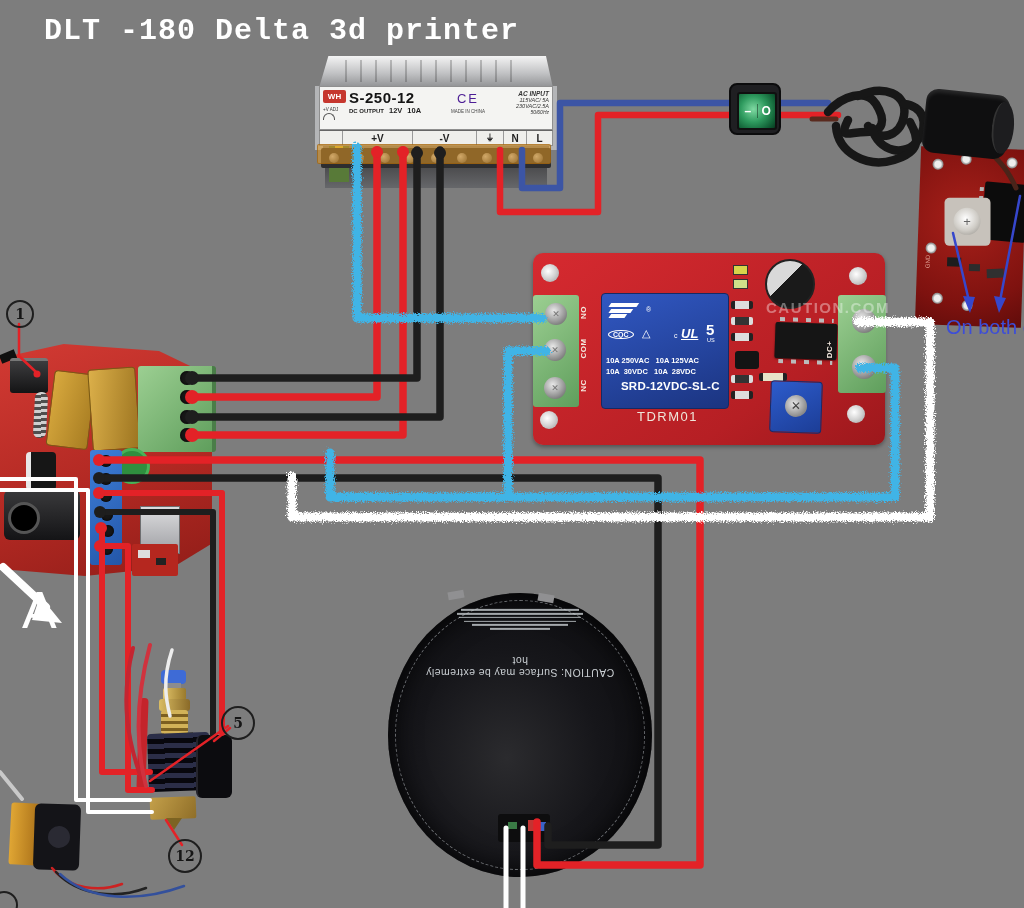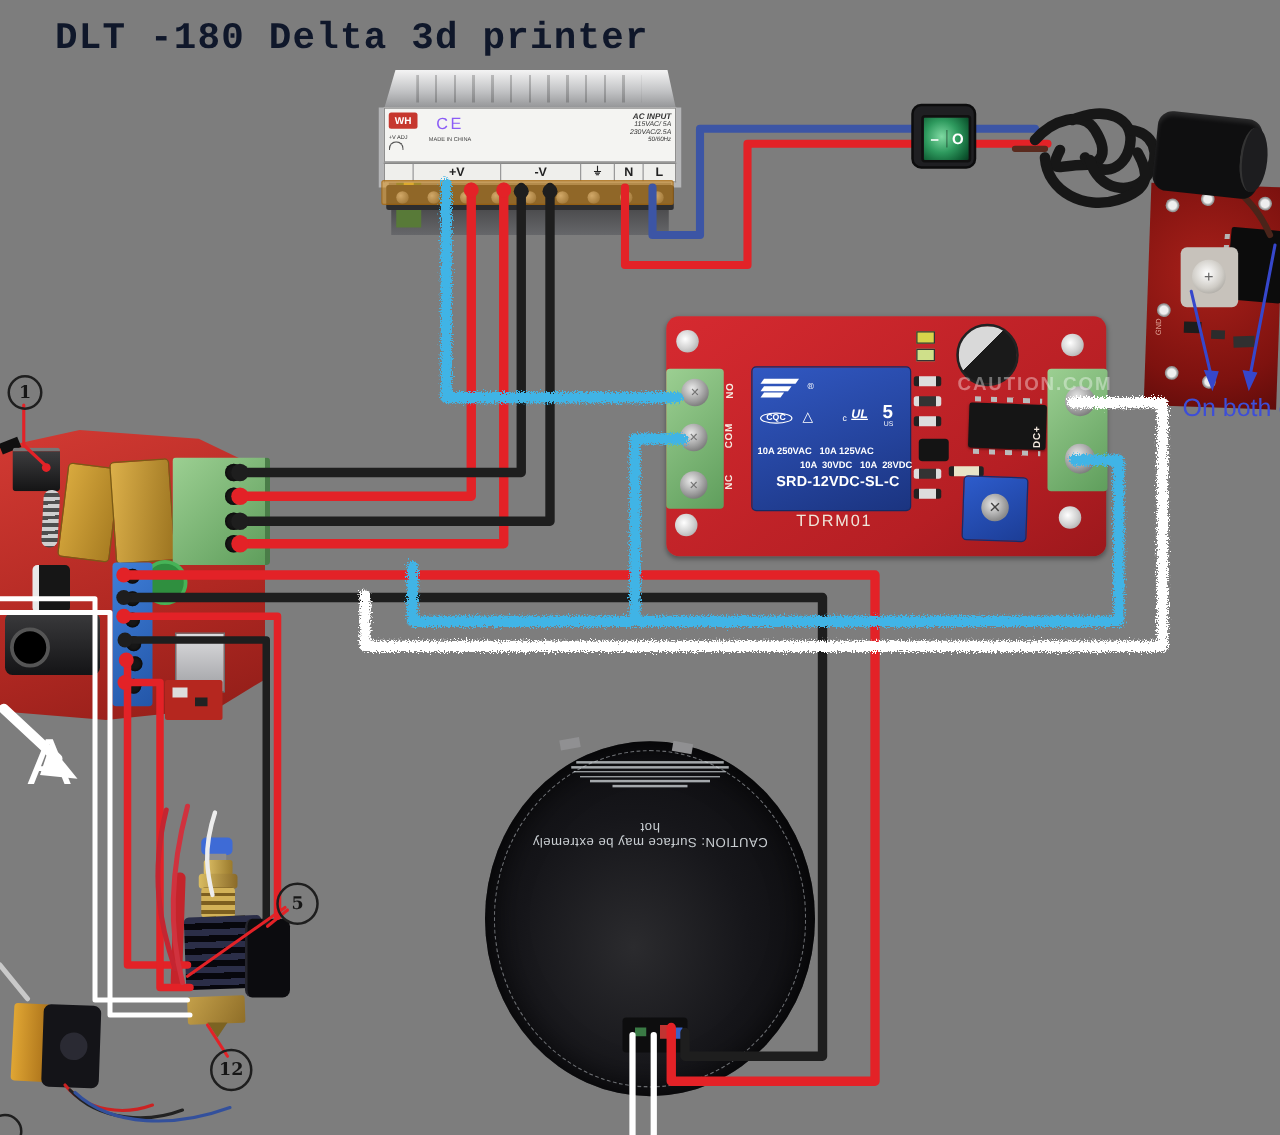--- a/index.html
+++ b/index.html
@@ -1,23 +1,23 @@
 <!DOCTYPE html>
 <html><head>
 <meta charset="utf-8">
 <style>
   html,body{margin:0;padding:0;}
   body{width:1024px;height:908px;overflow:hidden;position:relative;background:#7d7d7d;
        font-family:"Liberation Sans",sans-serif;}
   .abs{position:absolute;}
   .pre{white-space:pre;}
   #title{left:44px;top:14px;font-family:"Liberation Mono",monospace;font-size:30px;
-         font-weight:600;letter-spacing:1px;color:#0f172a;}
-  
-  #psu{left:303px;top:56px;width:207px;height:128px;}
+         font-weight:600;letter-spacing:1px;color:#ffffff;}
+  
+  #psu{left:315px;top:56px;width:207px;height:128px;}
   .psu-top{left:4px;top:0;width:234px;height:32px;
      background:linear-gradient(180deg,#f4f4f4,#c0c1c3 55%,#8e8f91);
      clip-path:polygon(4% 0,97% 0,100% 100%,0 100%);}
   .psu-vents{left:30px;top:4px;width:180px;height:22px;opacity:.5;
      background:repeating-linear-gradient(90deg,rgba(40,40,40,.5) 0 2px,transparent 2px 15px);}
   .psu-side{top:30px;width:8px;height:64px;background:#b4b5b7;}
   .psu-label{left:4px;top:30px;width:234px;height:44px;background:#f4f4f2;border:1px solid #8f8f8f;
      box-sizing:border-box;display:flex;}
   .wh{background:#c6372e;color:#fff;font-size:8px;font-weight:bold;width:23px;height:13px;
       display:flex;align-items:center;justify-content:center;border-radius:2px;}
@@ -118,22 +118,30 @@
   <div class="abs psu-pcb">
       <i></i>
       <i></i>
     </div>
   <div class="abs psu-label">
     <div style="width:26px;padding:3px 0 0 3px;">
       <div class="wh">WH</div>
       <div style="font-size:4.5px;color:#333;margin-top:4px;">+V ADJ</div>
       <div style="width:10px;height:6px;border:1px solid #555;border-bottom:none;border-radius:10px 10px 0 0;margin-top:1px;"></div>
     </div>
+    <div style="width:96px;padding-top:2px;">
+      <div style="font-size:15px;font-weight:bold;color:#141414;letter-spacing:.5px;">S-250-12</div>
+      <div style="display:flex;gap:5px;align-items:baseline;">
+        <span style="font-size:6px;font-weight:bold;color:#222;">DC OUTPUT</span>
+        <span style="font-size:7.5px;font-weight:bold;color:#222;">12V</span>
+        <span style="font-size:7.5px;font-weight:bold;color:#222;">10A</span>
+      </div>
+    </div>
     <div style="width:46px;padding-top:4px;text-align:center;">
-      <div style="font-size:13px;color:#8b5cf6;letter-spacing:2px;">CE</div>
+      <div style="font-size:13px;color:#4c1d95;letter-spacing:2px;">CE</div>
       <div style="font-size:4.5px;color:#444;margin-top:3px;">MADE IN CHINA</div>
     </div>
     <div style="flex:1;padding:3px 3px 0 0;text-align:right;font-style:italic;color:#333;">
       <div style="font-size:6.5px;font-weight:bold;">AC INPUT</div>
       <div style="font-size:5.5px;">115VAC/ 5A</div>
       <div style="font-size:5.5px;">230VAC/2.5A</div>
       <div style="font-size:5px;">50/60Hz</div>
     </div>
   </div>
   <div class="abs psu-row">
@@ -218,25 +226,25 @@
   <div class="abs relayblue">
     <div class="abs" style="left:8px;top:7px;">
       <div class="logobar" style="width:28px;"></div>
       <div class="logobar" style="width:22px;"></div>
       <div class="logobar" style="width:16px;"></div>
     </div>
     <span class="abs" style="left:44px;top:12px;font-size:7px;">®</span>
     <span class="abs cqc" style="left:6px;top:36px;">CQC</span>
     <span class="abs" style="left:40px;top:33px;font-size:11px;">△</span>
     <span class="abs" style="left:72px;top:38px;font-size:7px;">c</span>
-    <span class="abs" style="left:79px;top:32px;font-size:10px;font-weight:bold;font-style:italic;text-decoration:underline;">UL</span>
+    <span class="abs" style="left:79px;top:32px;font-size:13px;font-weight:bold;font-style:italic;text-decoration:underline;">UL</span>
     <span class="abs" style="left:104px;top:27px;font-size:15px;font-weight:bold;">5</span>
     <span class="abs" style="left:105px;top:43px;font-size:5.5px;">US</span>
     <div class="abs pre" style="left:4px;top:62px;font-size:7.5px;font-weight:bold;">10A 250VAC   10A 125VAC</div>
-    <div class="abs pre" style="left:4px;top:73px;font-size:7.5px;font-weight:bold;margin-left:34px;">10A  30VDC   10A  28VDC</div>
+    <div class="abs pre" style="left:4px;top:73px;font-size:7.5px;font-weight:bold;">10A  30VDC   10A  28VDC</div>
     <div class="abs" style="left:4px;top:86px;font-size:11.5px;font-weight:bold;letter-spacing:.2px;margin-left:15px;">SRD-12VDC-SL-C</div>
   </div>
   <div class="abs" style="left:200px;top:12px;width:13px;height:8px;background:#d8d44a;border:1px solid #333;"></div>
   <div class="abs" style="left:200px;top:26px;width:13px;height:8px;background:#cfe08a;border:1px solid #333;"></div>
   <div class="abs res" style="left:198px;top:48px;width:22px;background:linear-gradient(90deg,#222 0 20%,#ddd 20% 80%,#222 80%);"></div>
   <div class="abs res" style="left:198px;top:64px;width:22px;background:linear-gradient(90deg,#ddd 0 20%,#333 20% 80%,#ddd 80%);"></div>
   <div class="abs res" style="left:198px;top:80px;width:22px;background:linear-gradient(90deg,#222 0 20%,#ddd 20% 80%,#222 80%);"></div>
   <div class="abs" style="left:202px;top:98px;width:24px;height:18px;background:#141414;border-radius:3px;"></div>
   <div class="abs res" style="left:198px;top:122px;width:22px;background:linear-gradient(90deg,#ddd 0 20%,#333 20% 80%,#ddd 80%);"></div>
   <div class="abs res" style="left:198px;top:138px;width:22px;background:linear-gradient(90deg,#222 0 20%,#ddd 20% 80%,#222 80%);"></div>

